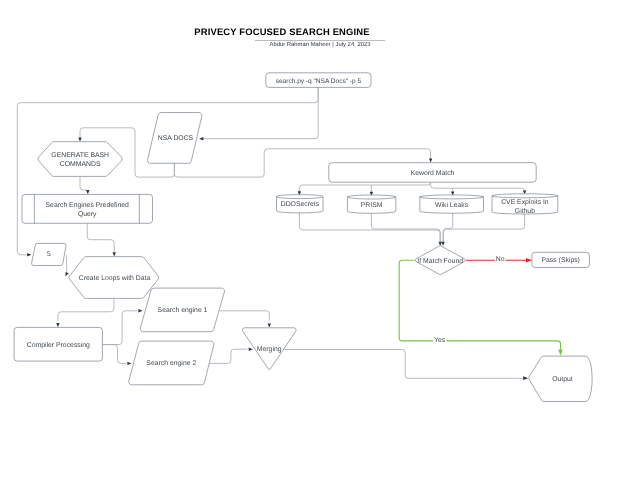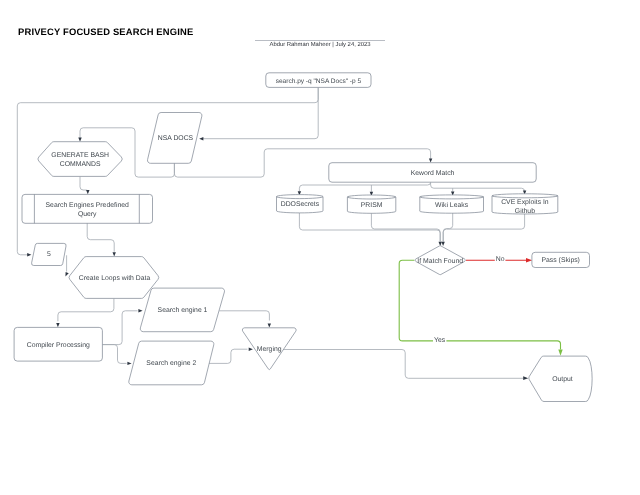--- a/index.html
+++ b/index.html
@@ -2,21 +2,21 @@
 <html><head>
 <meta charset="utf-8">
 <title>Flowchart</title>
 <style>
   html,body{margin:0;padding:0;background:#ffffff;-webkit-font-smoothing:antialiased;text-rendering:geometricPrecision;}
   body{width:640px;height:495px;overflow:hidden;font-family:"Liberation Sans",sans-serif;}
   #root{position:relative;width:640px;height:495px;background:#fff;}
   #chart{will-change:transform;}
   #doc-title,#doc-subtitle{will-change:transform;}
   #header{position:absolute;left:0;top:0;width:640px;}
-  #doc-title{position:absolute;left:18px;top:25.8px;width:564px;text-align:left;
+  #doc-title{position:absolute;left:0;top:25.8px;width:564px;text-align:center;
       font-size:9.4px;font-weight:bold;color:#000;letter-spacing:0.18px;
       transform:scaleX(1.0);line-height:12px;}
   #title-rule{position:absolute;left:255.2px;top:40.1px;width:129.8px;height:1px;background:#b9bdc4;}
   #doc-subtitle{position:absolute;left:0;top:41.2px;width:640px;text-align:center;
       font-size:5.9px;color:#30343b;line-height:8px;}
   #chart{position:absolute;left:0;top:0;}
   .node{fill:#ffffff;stroke:#7e8692;stroke-width:0.72;stroke-linejoin:round;}
   .nlbl{font-family:"Liberation Sans",sans-serif;font-size:6.85px;fill:#41484f;
         text-anchor:middle;dominant-baseline:central;}
   .edge{fill:none;stroke:#a3a9b1;stroke-width:0.8;stroke-linecap:butt;stroke-linejoin:round;}

